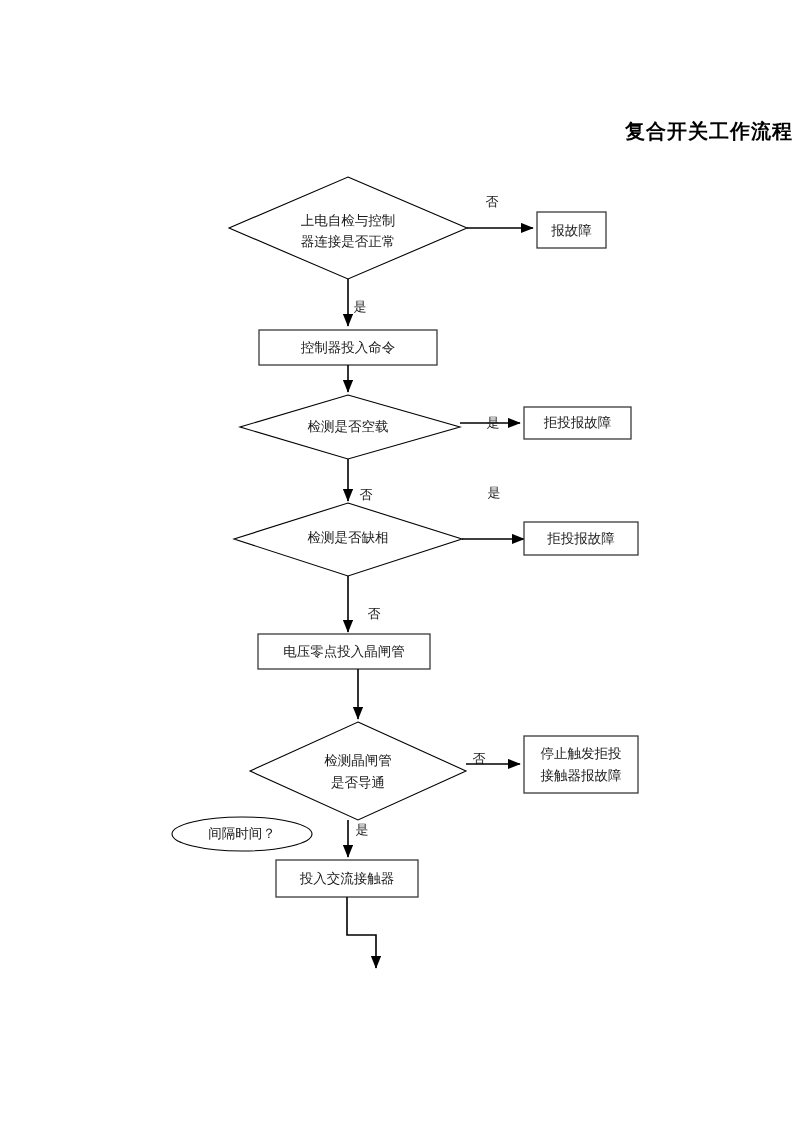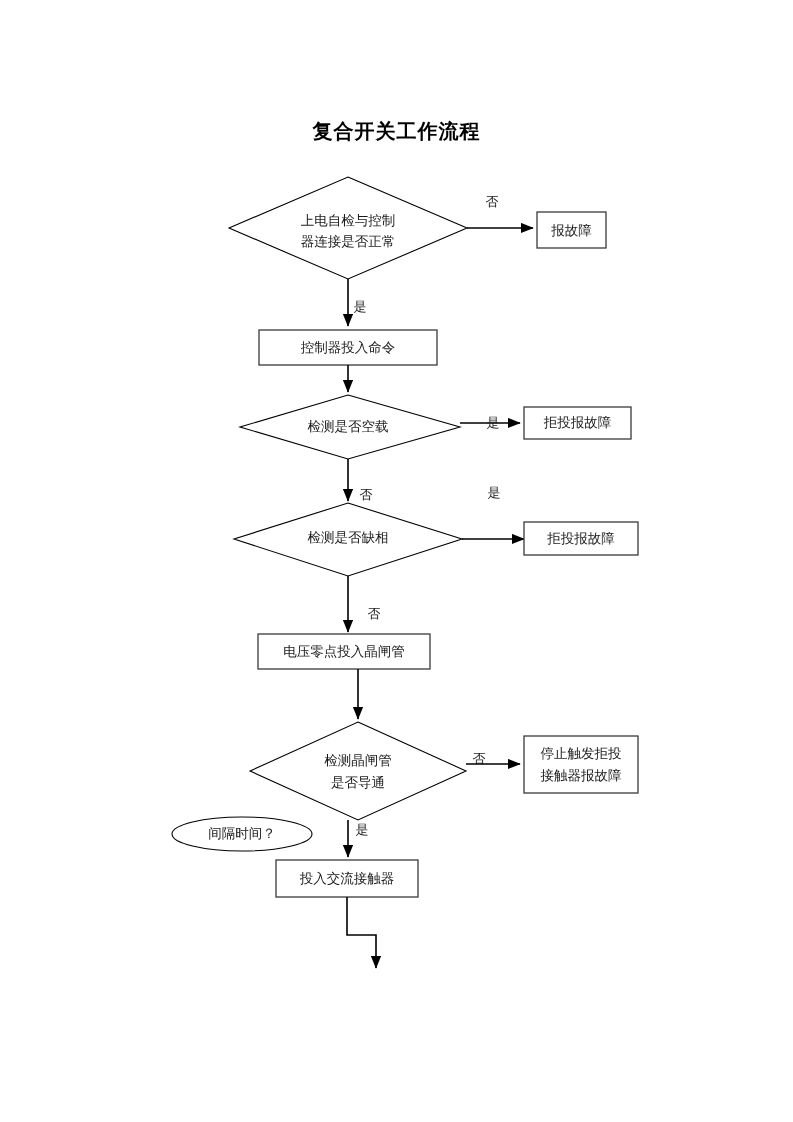--- a/index.html
+++ b/index.html
@@ -19,21 +19,21 @@
     position: relative;
     width: 793px;
     height: 1122px;
     background: #ffffff;
   }
   #title {
     position: absolute;
     left: 0;
     top: 118px;
     width: 793px;
-    text-align: center;
+    text-align: right;
     font-size: 20px;
     font-weight: bold;
     letter-spacing: 1px;
     color: #000000;
   }
   svg#flow {
     position: absolute;
     left: 0;
     top: 0;
     width: 793px;

